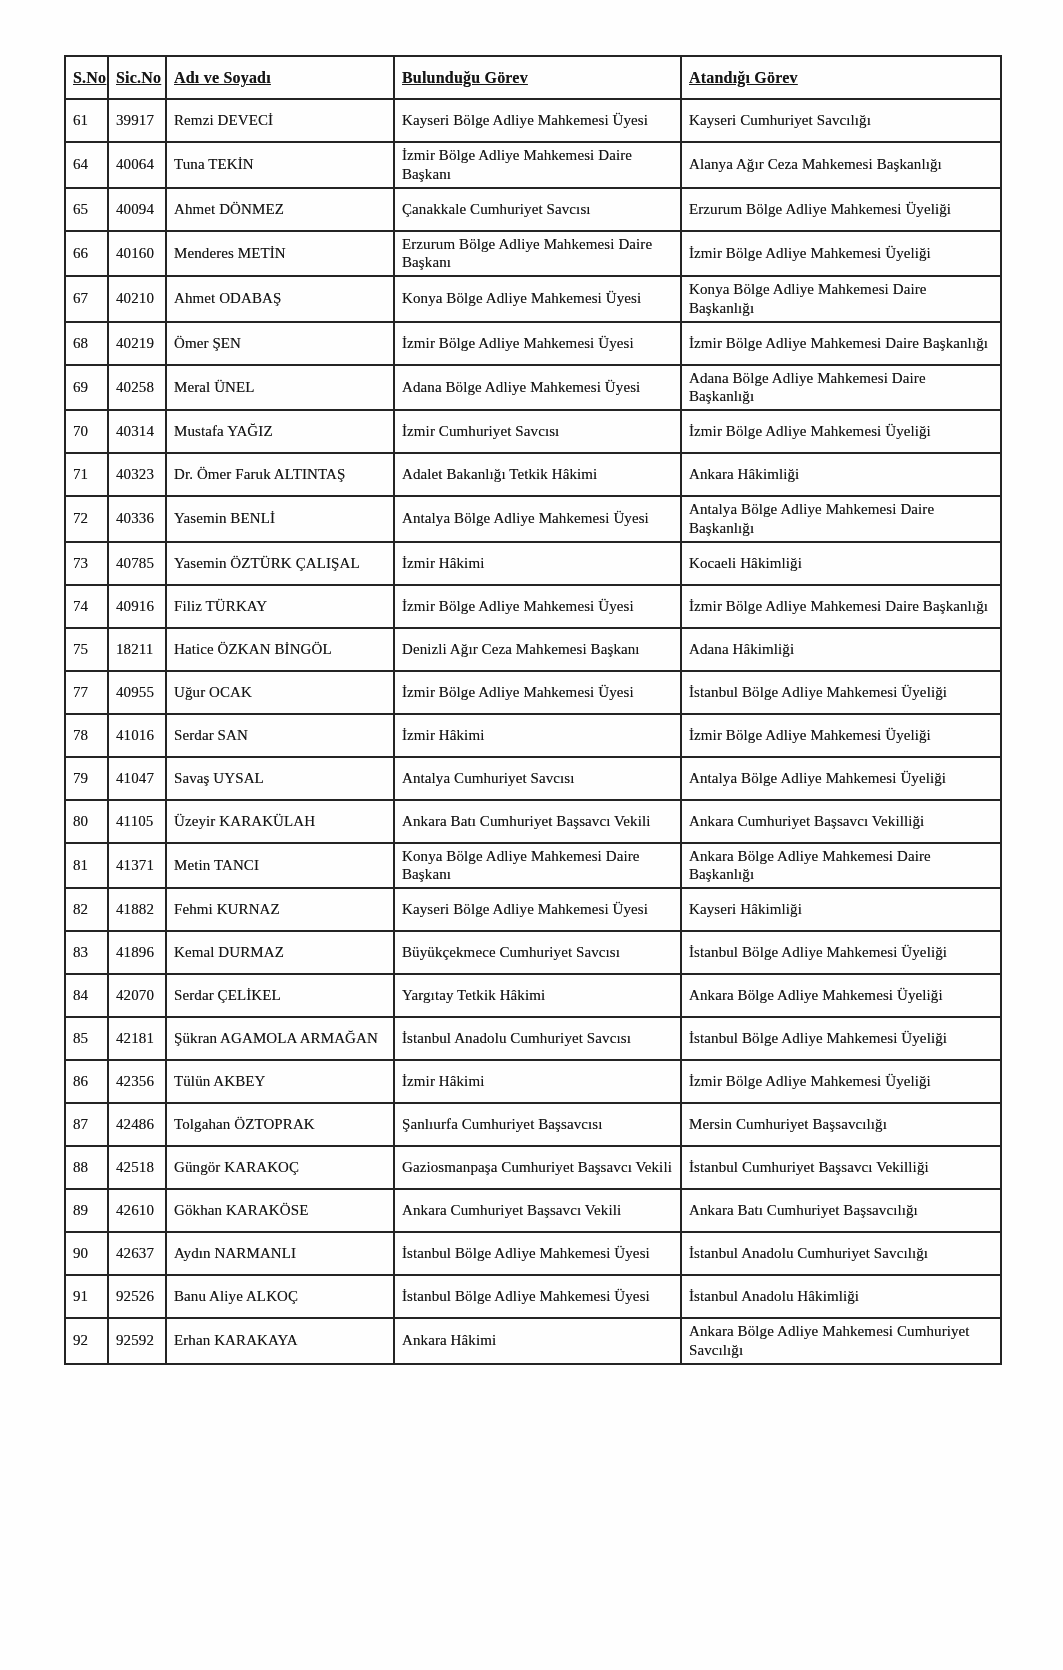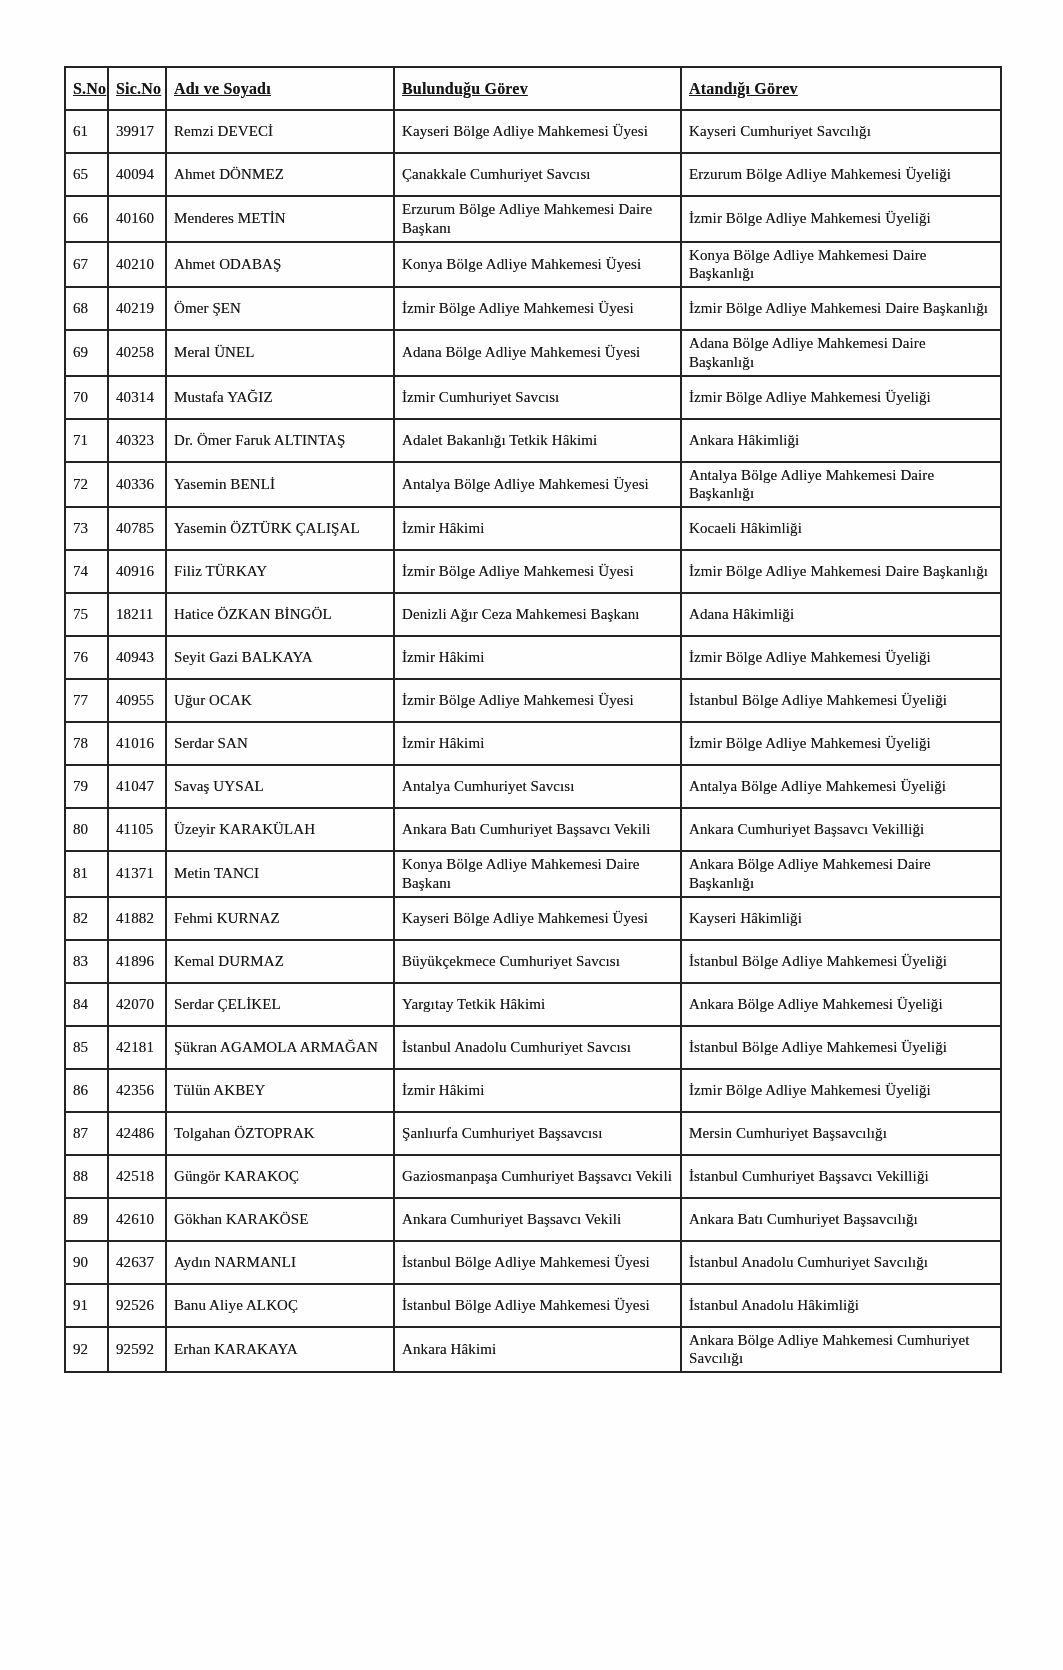--- a/index.html
+++ b/index.html
@@ -16,21 +16,21 @@
     color: #161616;
   }
   .page {
     position: absolute;
     inset: 0;
     background: #fefefe;
   }
   table.appointments {
     position: absolute;
     left: 64px;
-    top: 66px;
+    top: 55px;
     width: 936px;
     border-collapse: collapse;
     table-layout: fixed;
   }
   table.appointments col.c-sno      { width: 43px;  }
   table.appointments col.c-sicil    { width: 58px;  }
   table.appointments col.c-name     { width: 228px; }
   table.appointments col.c-current  { width: 287px; }
   table.appointments col.c-appointed{ width: 320px; }
 
@@ -97,20 +97,27 @@
     </thead>
     <tbody id="table-body">
         <tr>
           <td class="num">61</td>
           <td class="sicil">39917</td>
           <td>Remzi DEVECİ</td>
           <td>Kayseri Bölge Adliye Mahkemesi Üyesi</td>
           <td>Kayseri Cumhuriyet Savcılığı</td>
         </tr>
         <tr>
+          <td class="num">64</td>
+          <td class="sicil">40064</td>
+          <td>Tuna TEKİN</td>
+          <td>İzmir Bölge Adliye Mahkemesi Daire Başkanı</td>
+          <td>Alanya Ağır Ceza Mahkemesi Başkanlığı</td>
+        </tr>
+        <tr>
           <td class="num">65</td>
           <td class="sicil">40094</td>
           <td>Ahmet DÖNMEZ</td>
           <td>Çanakkale Cumhuriyet Savcısı</td>
           <td>Erzurum Bölge Adliye Mahkemesi Üyeliği</td>
         </tr>
         <tr>
           <td class="num">66</td>
           <td class="sicil">40160</td>
           <td>Menderes METİN</td>
@@ -174,27 +181,20 @@
           <td>İzmir Bölge Adliye Mahkemesi Daire Başkanlığı</td>
         </tr>
         <tr>
           <td class="num">75</td>
           <td class="sicil">18211</td>
           <td>Hatice ÖZKAN BİNGÖL</td>
           <td>Denizli Ağır Ceza Mahkemesi Başkanı</td>
           <td>Adana Hâkimliği</td>
         </tr>
         <tr>
-          <td class="num">76</td>
-          <td class="sicil">40943</td>
-          <td>Seyit Gazi BALKAYA</td>
-          <td>İzmir Hâkimi</td>
-          <td>İzmir Bölge Adliye Mahkemesi Üyeliği</td>
-        </tr>
-        <tr>
           <td class="num">77</td>
           <td class="sicil">40955</td>
           <td>Uğur OCAK</td>
           <td>İzmir Bölge Adliye Mahkemesi Üyesi</td>
           <td>İstanbul Bölge Adliye Mahkemesi Üyeliği</td>
         </tr>
         <tr>
           <td class="num">78</td>
           <td class="sicil">41016</td>
           <td>Serdar SAN</td>

